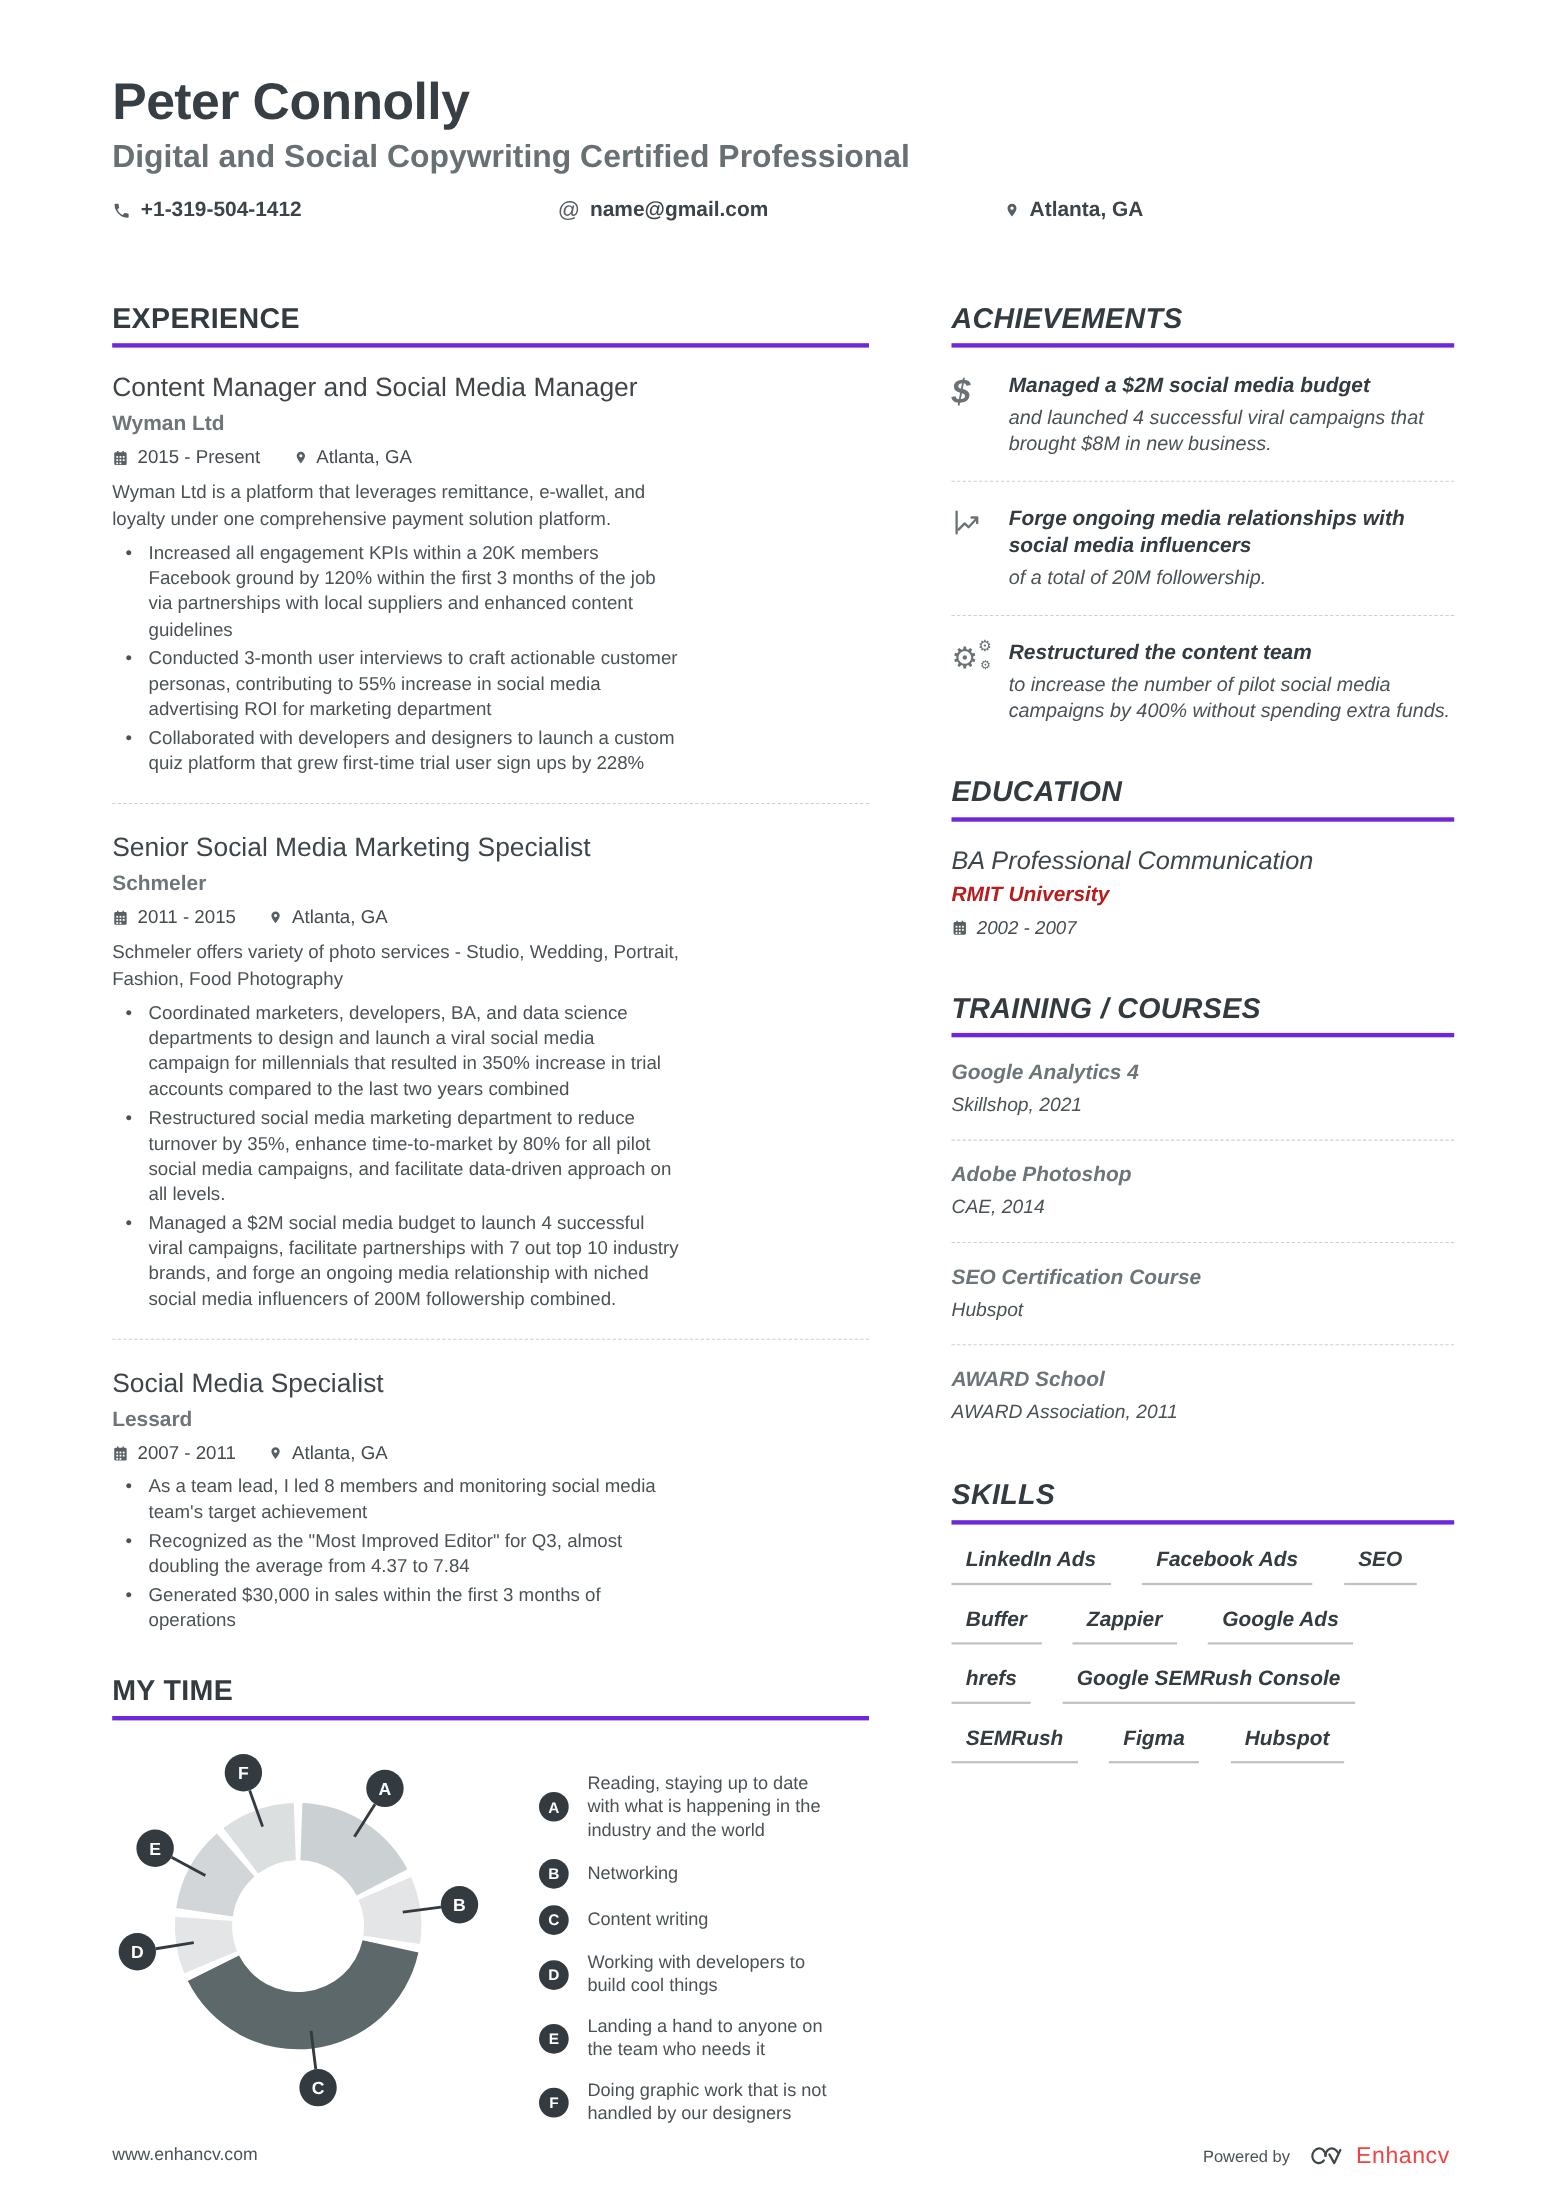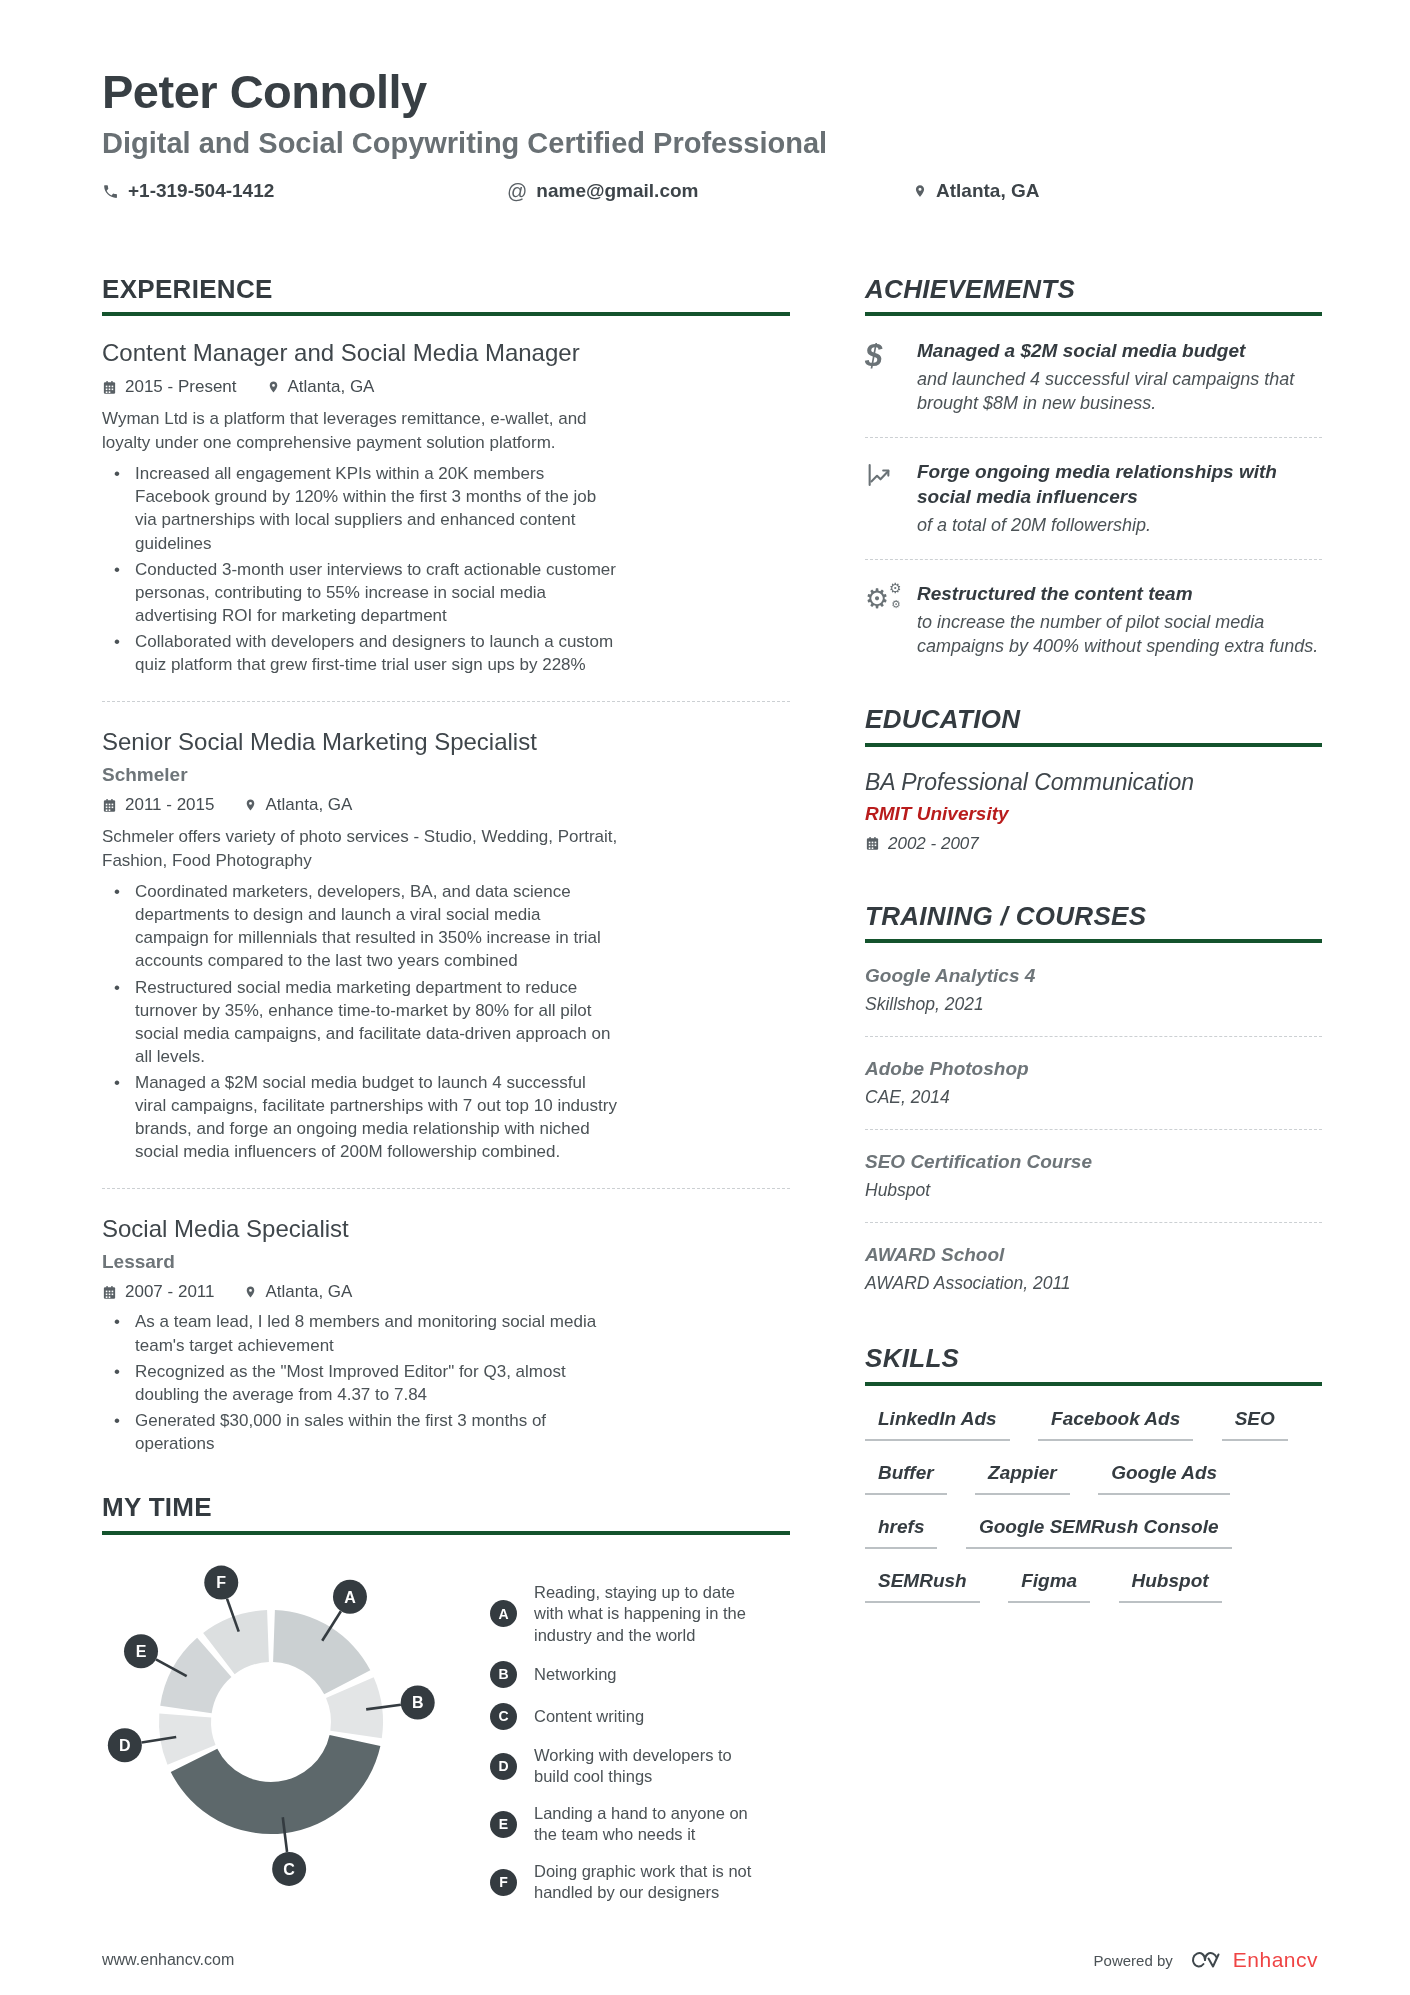--- a/index.html
+++ b/index.html
@@ -17,21 +17,21 @@
   .contact-item .cicon{color:#596065;margin-right:9px;display:inline-flex;align-items:center;}
   .contact-item.c-phone{width:405px;}
   .contact-item.c-email{width:406px;}
   .at-glyph{font-size:20px;font-weight:400;color:#596065;margin-right:9px;}
   
   .columns{display:flex;padding:0 88px 0 102px;margin-top:72px;}
   .col-left{width:688px;flex:none;}
   .col-right{flex:1;margin-left:75px;min-width:0;font-style:italic;}
   h2.sec{
     font-size:26px;font-weight:700;color:#343b40;letter-spacing:0.3px;margin:0 0 22px 0;
-    padding-bottom:9px;border-bottom:4px solid #14532d;line-height:1.1;
+    padding-bottom:9px;border-bottom:4px solid #6d28d9;line-height:1.1;
   }
   .sep{border:none;border-top:1px dashed #ccd0d3;margin:25px 0;}
   
   .job{padding-right:172px;}
   .job-title{font-size:24px;font-weight:400;color:#3f464b;line-height:1.25;}
   .job-company{font-size:19px;font-weight:700;color:#6e7579;margin-top:7px;}
   .meta-row{display:flex;align-items:center;margin-top:9px;font-size:17px;color:#454c51;}
   .meta-item{display:flex;align-items:center;margin-right:30px;}
   .meta-item .micon{color:#596065;margin-right:8px;display:inline-flex;}
   .job-desc{font-size:17px;line-height:1.38;color:#4b5256;margin-top:10px;}
@@ -117,20 +117,21 @@
   </div>
 
   <div class="columns">
 
     <div class="col-left">
       <section>
         <h2 class="sec">EXPERIENCE</h2>
 
         <div class="job">
           <div class="job-title">Content Manager and Social Media Manager</div>
+          <div class="job-company">Wyman Ltd</div>
           <div class="meta-row">
             <span class="meta-item">
               <span class="micon">
                 <svg width="15" height="15" viewBox="0 0 24 24">
                     <path fill="currentColor" d="M7 1.5h2.2V5H7zM14.8 1.5H17V5h-2.2z"></path>
                     <rect x="3" y="3.5" width="18" height="18.5" rx="2" fill="currentColor"></rect>
                     <g fill="#fff">
                       <rect x="6" y="9" width="2.6" height="2.6"></rect>
                       <rect x="10.7" y="9" width="2.6" height="2.6"></rect>
                       <rect x="15.4" y="9" width="2.6" height="2.6"></rect>

